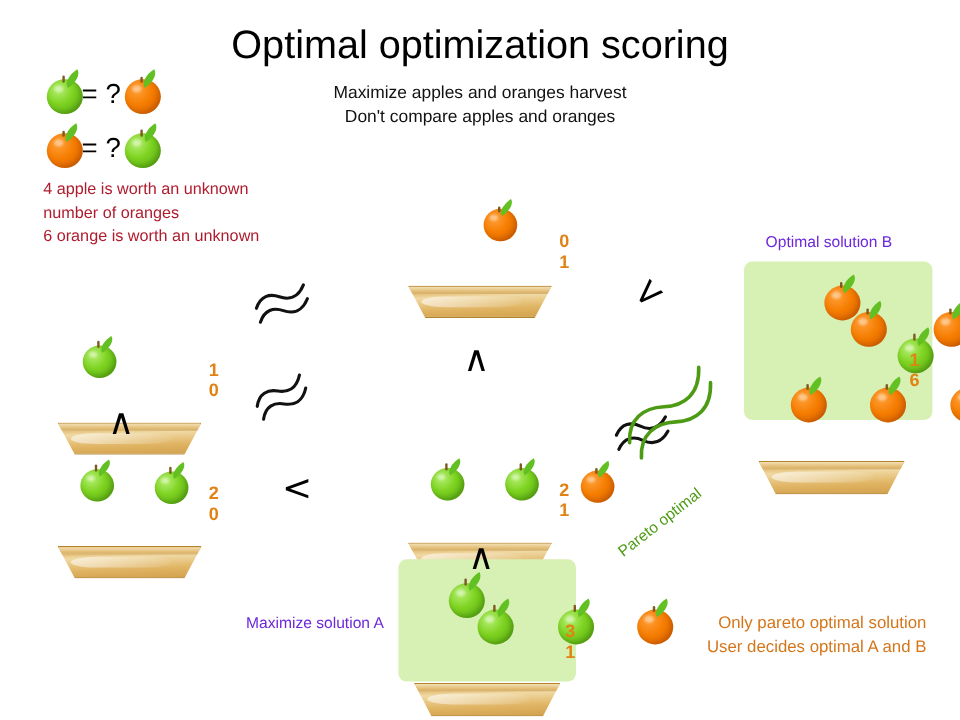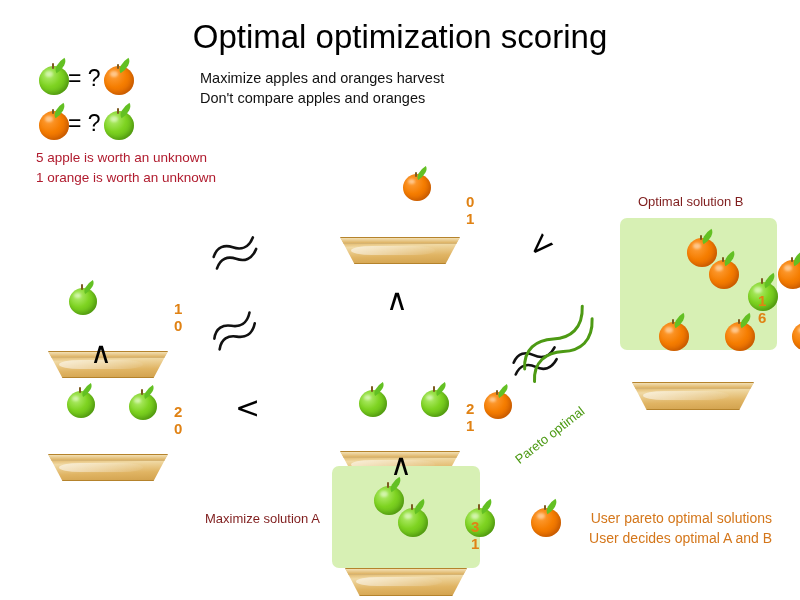--- a/index.html
+++ b/index.html
@@ -18,20 +18,21 @@
   
   #page-title {
     left: 0; top: 18px; width: 800px;
     text-align: center;
     font-size: 33px;
     color: #000;
     white-space: nowrap;
   }
   #subtitle {
     left: 200px; top: 68px; width: 400px;
+    text-align: center;
     font-size: 14.5px;
     line-height: 20px;
     color: #111;
   }
 
   
   #legend-text {
     left: 36px; top: 148px; width: 260px;
     font-size: 13.5px;
     line-height: 19.5px;
@@ -113,21 +114,21 @@
 
   
   .hl-box {
     position: absolute;
     background: #d7f0b4;
     border-radius: 7px;
   }
   .hl-label {
     position: absolute;
     font-size: 13px;
-    color: #7f1d1d;
+    color: #6d28d9;
     white-space: nowrap;
   }
 
   
   .op {
     position: absolute;
     font-size: 30px;
     line-height: 1;
     color: #000;
     font-family: "DejaVu Sans", sans-serif;
@@ -203,22 +204,23 @@
   <span class="eq-sign">= ?</span>
   <span class="fruit apple" style="width:34px;height:36px;">
     <span class="body" style="width:30px;height:29px;left:1px;top:6px;"></span>
     <span class="leaf" style="width:15px;height:9px;left:15px;top:1px;"></span>
     <span class="stem" style="width:2px;height:6px;left:14px;top:3px;"></span>
     <span class="gloss" style="width:8px;height:6px;left:7px;top:11px;"></span>
   </span>
 </div>
 
 <div class="abs" id="legend-text">
-  <div>5 apple is worth an unknown</div>
-  <div>1 orange is worth an unknown</div>
+  <div>4 apple is worth an unknown</div>
+  <div>number of oranges</div>
+  <div>6 orange is worth an unknown</div>
 </div>
 
 <div class="bowl-group" style="left:340px;top:168px;width:150px;height:60px;">
   <span class="fruit orange abs" style="left:62px;top:0px;width:32px;height:34px;">
     <span class="body" style="width:28px;height:27px;left:1px;top:6px;"></span>
     <span class="leaf" style="width:14px;height:8px;left:13px;top:1px;"></span>
     <span class="stem" style="width:2px;height:5px;left:13px;top:4px;"></span>
     <span class="gloss" style="width:7px;height:5px;left:6px;top:11px;"></span>
   </span>
   <div class="bowl" style="left:0px;top:31px;width:120px;height:27px;clip-path:polygon(0% 0%,100% 0%,88% 100%,12% 100%);">
@@ -428,15 +430,15 @@
 
 <div id="pareto-optimal-squiggle">
   <svg width="90" height="50" viewBox="0 0 90 50">
     <path d="M3 20 C14 4, 30 4, 44 14 C58 24, 74 24, 87 6" stroke="#4d9a14" stroke-width="3" fill="none" stroke-linecap="round"></path>
     <path d="M3 36 C14 20, 30 20, 44 30 C58 40, 74 40, 87 22" stroke="#4d9a14" stroke-width="3" fill="none" stroke-linecap="round"></path>
   </svg>
 </div>
 <div id="pareto-optimal-label">Pareto optimal</div>
 
 <div id="footer-note">
-  <div>User pareto optimal solutions</div>
+  <div>Only pareto optimal solution</div>
   <div>User decides optimal A and B</div>
 </div>
 
 </body></html>

